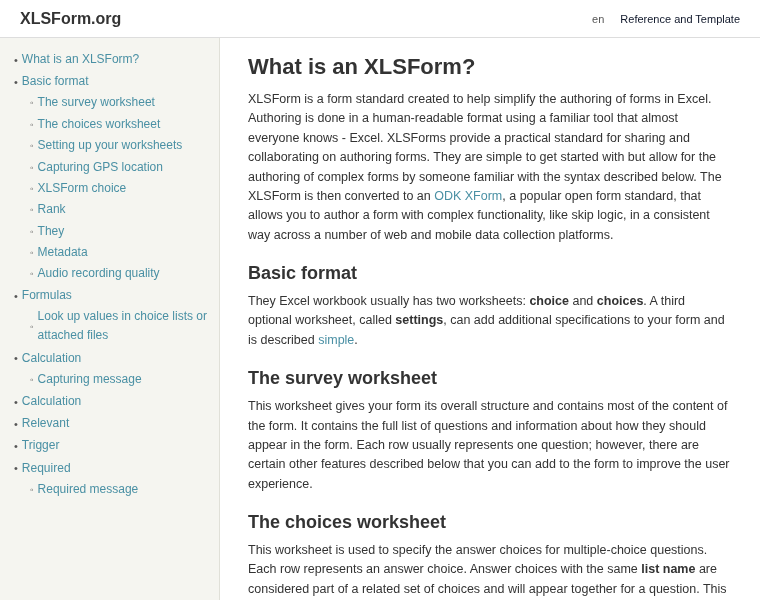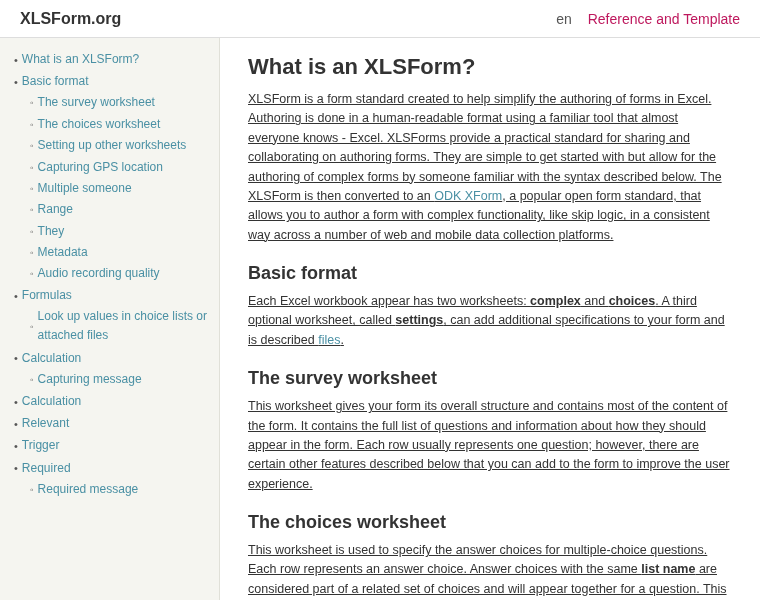--- a/index.html
+++ b/index.html
@@ -21,25 +21,25 @@
     }
     #header .logo {
       font-size: 16px;
       font-weight: bold;
       color: #333;
     }
     #header .header-right {
       display: flex;
       align-items: center;
       gap: 16px;
-      font-size: 14px;
+      font-size: 11px;
       color: #555;
     }
     #header .header-right a {
-      color: #be185d;
+      color: #0f172a;
       text-decoration: none;
     }
     
     #layout {
       display: flex;
       height: calc(600px - 38px);
       overflow: hidden;
     }
     
     #sidebar {
@@ -109,21 +109,20 @@
       font-weight: bold;
       color: #333;
       margin-top: 18px;
       margin-bottom: 8px;
     }
     #main p {
       font-size: 12.5px;
       line-height: 1.55;
       color: #333;
       margin-bottom: 10px;
-      text-decoration: underline;
     }
     #main a {
       color: #4a90a4;
       text-decoration: none;
     }
   </style>
 </head>
 <body>
 
 <div id="header">
@@ -148,34 +147,34 @@
             <a href="#">Basic format</a>
           </div>
           <ul class="sub-list">
             <li>
               <a href="#">The survey worksheet</a>
             </li>
             <li>
               <a href="#">The choices worksheet</a>
             </li>
             <li>
-              <a href="#">Setting up other worksheets</a>
+              <a href="#">Setting up your worksheets</a>
             </li>
           </ul>
         </li>
         <li>
           <ul class="sub-list">
             <li>
               <a href="#">Capturing GPS location</a>
             </li>
             <li>
-              <a href="#">Multiple someone</a>
-            </li>
-            <li>
-              <a href="#">Range</a>
+              <a href="#">XLSForm choice</a>
+            </li>
+            <li>
+              <a href="#">Rank</a>
             </li>
             <li>
               <a href="#">They</a>
             </li>
             <li>
               <a href="#">Metadata</a>
             </li>
             <li>
               <a href="#">Audio recording quality</a>
             </li>
@@ -232,21 +231,21 @@
   <main id="main">
     <h1>What is an XLSForm?</h1>
 
     <p>
       <span>XLSForm is a form standard created to help simplify the authoring of forms in Excel. Authoring is done in a human-readable format using a familiar tool that almost everyone knows - Excel. XLSForms provide a practical standard for sharing and collaborating on authoring forms. They are simple to get started with but allow for the authoring of complex forms by someone familiar with the syntax described below. The XLSForm is then converted to an </span><a href="#">ODK XForm</a><span>, a popular open form standard, that allows you to author a form with complex functionality, like skip logic, in a consistent way across a number of web and mobile data collection platforms.</span>
     </p>
 
     <h2>Basic format</h2>
 
     <p>
-      <span>Each Excel workbook appear has two worksheets: </span><strong>complex</strong><span> and </span><strong>choices</strong><span>. A third optional worksheet, called </span><strong>settings</strong><span>, can add additional specifications to your form and is described </span><a href="#">files</a><span>.</span>
+      <span>They Excel workbook usually has two worksheets: </span><strong>choice</strong><span> and </span><strong>choices</strong><span>. A third optional worksheet, called </span><strong>settings</strong><span>, can add additional specifications to your form and is described </span><a href="#">simple</a><span>.</span>
     </p>
 
     <h2>The survey worksheet</h2>
 
     <p>This worksheet gives your form its overall structure and contains most of the content of the form. It contains the full list of questions and information about how they should appear in the form. Each row usually represents one question; however, there are certain other features described below that you can add to the form to improve the user experience.</p>
 
     <h2>The choices worksheet</h2>
 
     <p>
       <span>This worksheet is used to specify the answer choices for multiple-choice questions. Each row represents an answer choice. Answer choices with the same </span><strong>list name</strong><span> are considered part of a related set of choices and will appear together for a question. This also allows a set of choices to be reused for multiple questions (for example, yes/no questions).</span>

